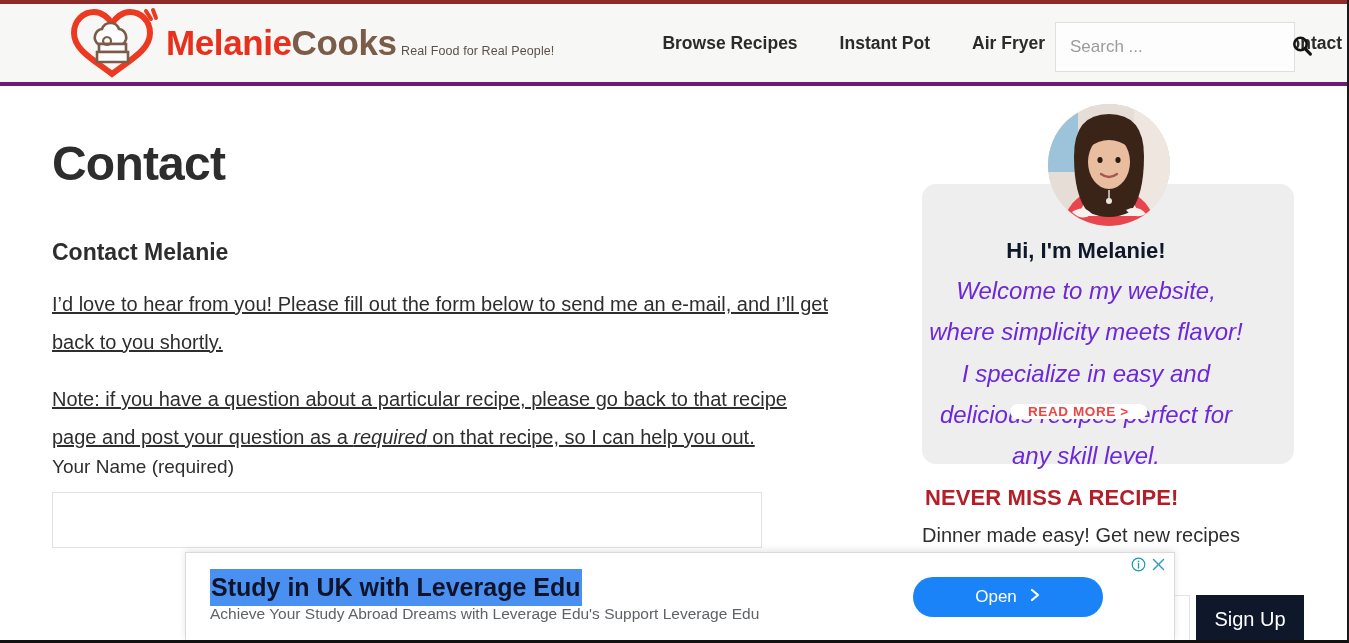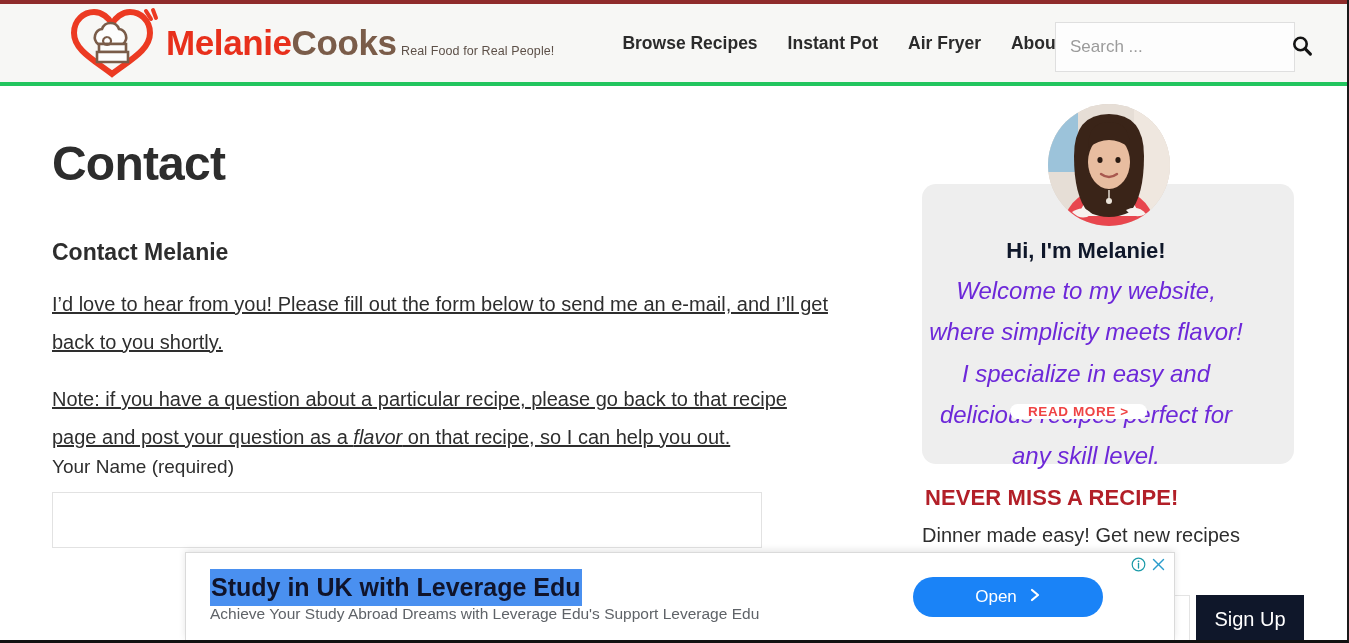--- a/index.html
+++ b/index.html
@@ -17,21 +17,21 @@
     border-bottom: 3px solid #111111;
     overflow: hidden;
   }
 
   
   .site-header {
     position: absolute; top: 0; left: 0;
     width: 1347px; height: 86px;
     background: #f7f7f5;
     border-top: 4px solid #8f2b2b;
-    border-bottom: 4px solid #22c55e;
+    border-bottom: 4px solid #701a75;
     display: flex; align-items: center;
   }
   .brand {
     display: flex; align-items: center;
     margin-left: 64px;
   }
   .brand-mark {
     position: relative;
     width: 96px; height: 74px;
     flex: 0 0 96px;
@@ -45,22 +45,22 @@
   .brand-title .t-red { color: #e8301c; }
   .brand-title .t-brown { color: #7a5c49; }
   .brand-tagline {
     font-size: 12.5px; color: #5d5048;
     text-align: right; margin-top: 3px;
     letter-spacing: 0.1px; white-space: nowrap;
   }
 
   .main-nav {
     display: flex; align-items: center;
-    gap: 30px;
-    margin-left: 68px;
+    gap: 42px;
+    margin-left: 108px;
   }
   .nav-link {
     font-size: 17.5px; font-weight: bold;
     color: #2b2b2b; text-decoration: none;
     white-space: nowrap; cursor: pointer;
   }
 
   .search-wrap {
     position: absolute; right: 52px; top: 18px;
     width: 240px; height: 50px;
@@ -281,21 +281,21 @@
       </button>
     </div>
   </header>
 
   <div class="content-area">
 
     <article class="article-col">
       <h1 class="page-title">Contact</h1>
       <h2 class="section-head">Contact Melanie</h2>
       <p class="body-copy">I’d love to hear from you! Please fill out the form below to send me an e-mail, and I’ll get back to you shortly.</p>
-      <p class="body-copy"><span>Note: if you have a question about a particular recipe, please go back to that recipe page and post your question as a </span><em>flavor</em><span> on that recipe, so I can help you out.</span></p>
+      <p class="body-copy"><span>Note: if you have a question about a particular recipe, please go back to that recipe page and post your question as a </span><em>required</em><span> on that recipe, so I can help you out.</span></p>
       <label class="form-label">Your Name (required)</label>
       <input class="form-input" type="text" style="">
     </article>
 
     <aside class="sidebar">
 
       <div class="about-card"></div>
 
       <div class="avatar">
         <svg width="122" height="122" viewBox="0 0 122 122">

